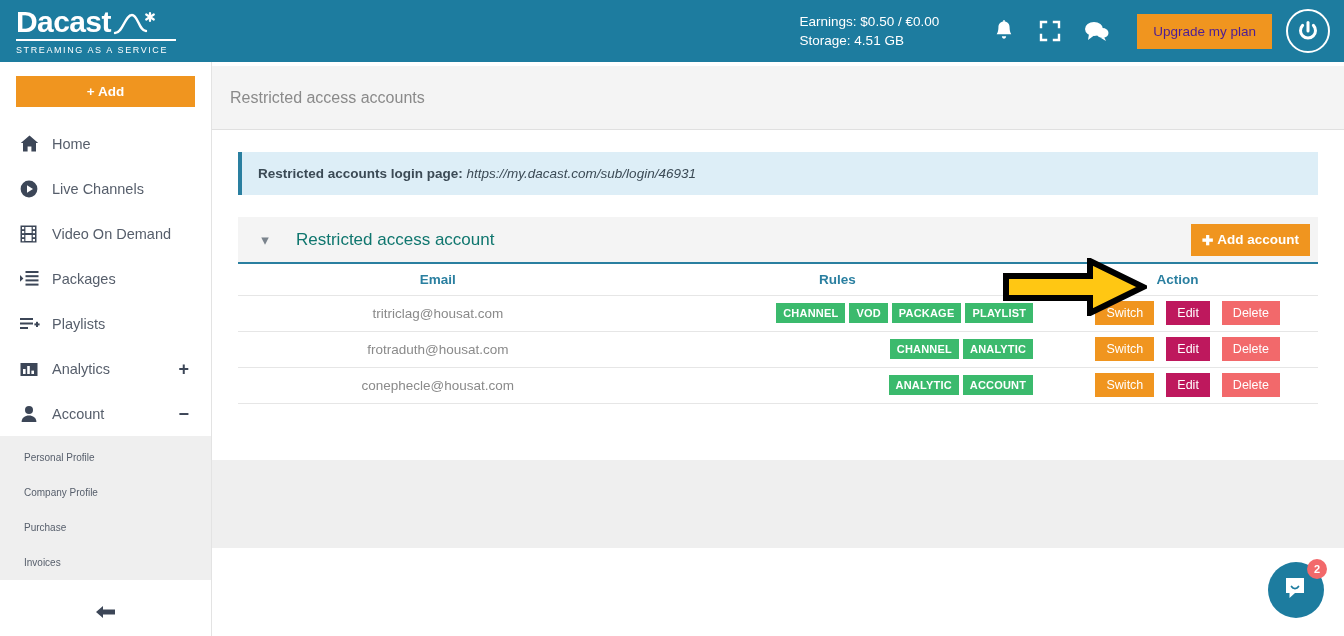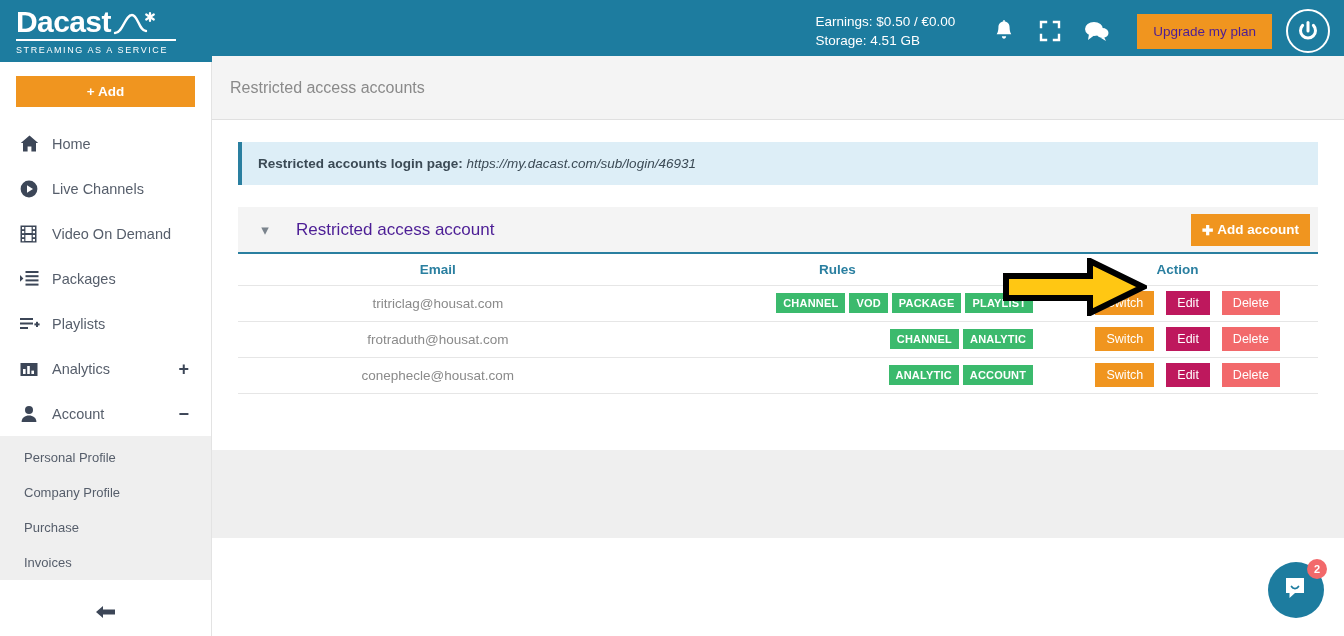--- a/index.html
+++ b/index.html
@@ -29,21 +29,21 @@
   .logo-underline {
     width: 160px; height: 2px; background: #ffffff; margin-top: 2px;
   }
   .logo-tagline {
     color: #ffffff; font-size: 9px; letter-spacing: 1.6px;
     margin-top: 4px; font-weight: normal;
   }
   .topbar-spacer { flex: 1 1 auto; }
   .earnings {
     color: #ffffff; font-size: 13.5px; line-height: 19px;
-    text-align: left; margin-right: 26px; white-space: nowrap;
+    text-align: left; margin-right: 42px; white-space: nowrap;
   }
   .hdr-icon {
     width: 46px; height: 62px; display: flex; align-items: center;
     justify-content: center; cursor: pointer;
   }
   .upgrade-btn {
     background: #f0951f; color: #4c1d95; font-size: 13.5px;
     padding: 10px 16px; margin: 0 14px 0 18px; cursor: pointer;
     white-space: nowrap;
   }
@@ -76,31 +76,31 @@
   .nav-label {
     font-size: 14.5px; color: #565e6b; margin-left: 2px;
   }
   .nav-toggle {
     position: absolute; right: 22px; color: #3c4657;
     font-size: 18px; font-weight: bold; line-height: 1;
   }
   .submenu { background: #efefef; padding: 4px 0 0 0; }
   .sub-item {
     height: 35px; display: flex; align-items: center; padding-left: 24px;
-    font-size: 13px; color: #565e6b; cursor: pointer;
+    font-size: 10px; color: #565e6b; cursor: pointer;
   }
   .collapse-bar {
     position: absolute; left: 0; bottom: 0; width: 211px; height: 45px;
     background: #ffffff; display: flex; align-items: center;
     justify-content: center; cursor: pointer;
   }
 
   
   .main {
-    position: absolute; left: 212px; top: 56px;
+    position: absolute; left: 212px; top: 66px;
     width: 1132px; height: 482px; background: #efefef;
   }
   .page-head {
     height: 64px; background: #f4f4f4; border-bottom: 1px solid #e0e0e0;
     display: flex; align-items: center; padding-left: 18px;
   }
   .page-title { font-size: 16px; color: #8a8a8a; }
 
   .content { background: #ffffff; padding: 22px 26px 0 26px; height: 330px; }
 
@@ -114,21 +114,21 @@
   .panel { margin-top: 22px; }
   .panel-head {
     background: #f4f4f4; height: 47px; display: flex; align-items: center;
     padding: 0 8px 0 14px; border-bottom: 2px solid #2a7fa0;
     position: relative;
   }
   .chevron {
     width: 26px; color: #7b848d; font-size: 15px; cursor: pointer;
     text-align: center;
   }
-  .panel-title { font-size: 17px; color: #4c1d95; margin-left: 18px; }
+  .panel-title { font-size: 17px; color: #0f766e; margin-left: 18px; }
   .add-account-btn {
     position: absolute; right: 8px; background: #f0951f; color: #fff;
     font-size: 13.5px; font-weight: bold; padding: 8px 11px;
     cursor: pointer; display: flex; align-items: center; gap: 4px;
   }
 
   table.acct { width: 100%; border-collapse: collapse; }
   table.acct th {
     font-size: 13.5px; color: #2a7fa0; font-weight: bold;
     height: 31px; text-align: center; border-bottom: 1px solid #e6e6e6;

